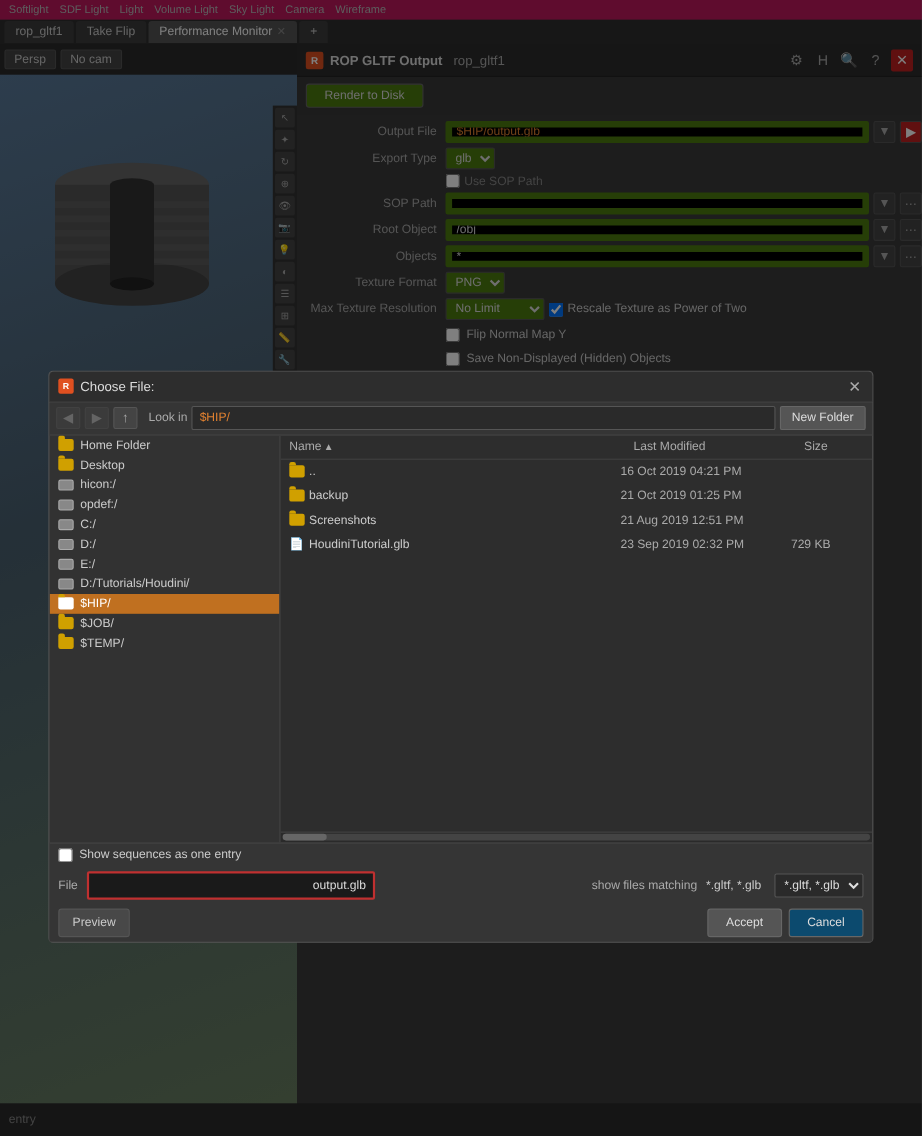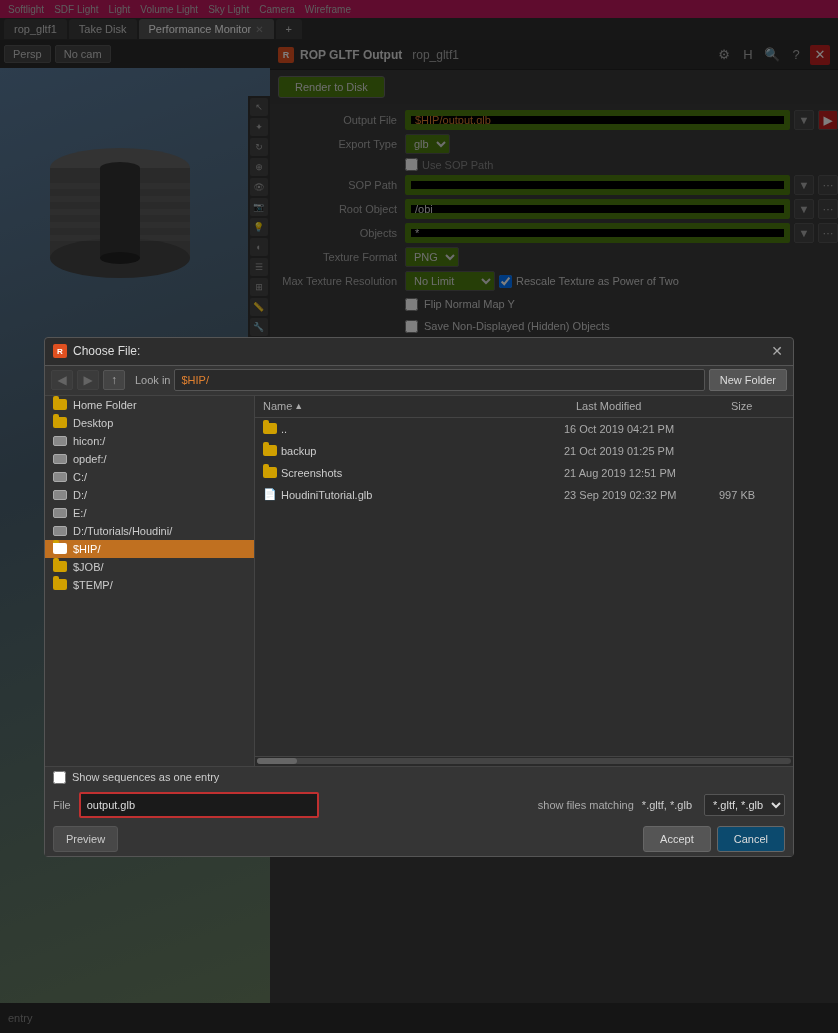--- a/index.html
+++ b/index.html
@@ -549,21 +549,22 @@
       flex-shrink: 0;
     }
     .file-input-field {
       height: 26px;
       background: #1a1a1a;
       border: 2px solid #c03030;
       border-radius: 2px;
       color: #ddd;
       font-size: 11px;
       padding: 0 6px;
-      width: 240px;
+      width: 262px;
+      text-align: right;
     }
     .show-files-label {
       font-size: 11px;
       color: #aaa;
       margin-left: auto;
     }
     .show-files-value {
       font-size: 11px;
       color: #ccc;
       margin-right: 4px;
@@ -647,21 +648,21 @@
   <span>Sky Light</span>
   <span>Camera</span>
   <span>Wireframe</span>
 </div>
 
 <div class="tab-bar">
   <div class="tab">
     <span>rop_gltf1</span>
   </div>
   <div class="tab">
-    <span>Take Disk</span>
+    <span>Take Flip</span>
   </div>
   <div class="tab active">
     <span>Performance Monitor</span>
     <span class="tab-close">✕</span>
   </div>
   <div class="tab">
     <span>+</span>
   </div>
 </div>
 
@@ -966,21 +967,21 @@
             <div class="file-modified-cell">21 Aug 2019 12:51 PM</div>
             <div class="file-size-cell"></div>
           </div>
 
           <div class="file-row">
             <div class="file-icon-cell">
               <span style="font-size:11px;color:#aaa;">📄</span>
             </div>
             <div class="file-name-cell">HoudiniTutorial.glb</div>
             <div class="file-modified-cell">23 Sep 2019 02:32 PM</div>
-            <div class="file-size-cell">997 KB</div>
+            <div class="file-size-cell">729 KB</div>
           </div>
 
         </div>
 
         <div class="scrollbar-area">
           <div class="h-scrollbar">
             <div class="h-scroll-thumb"></div>
           </div>
         </div>
       </div>

